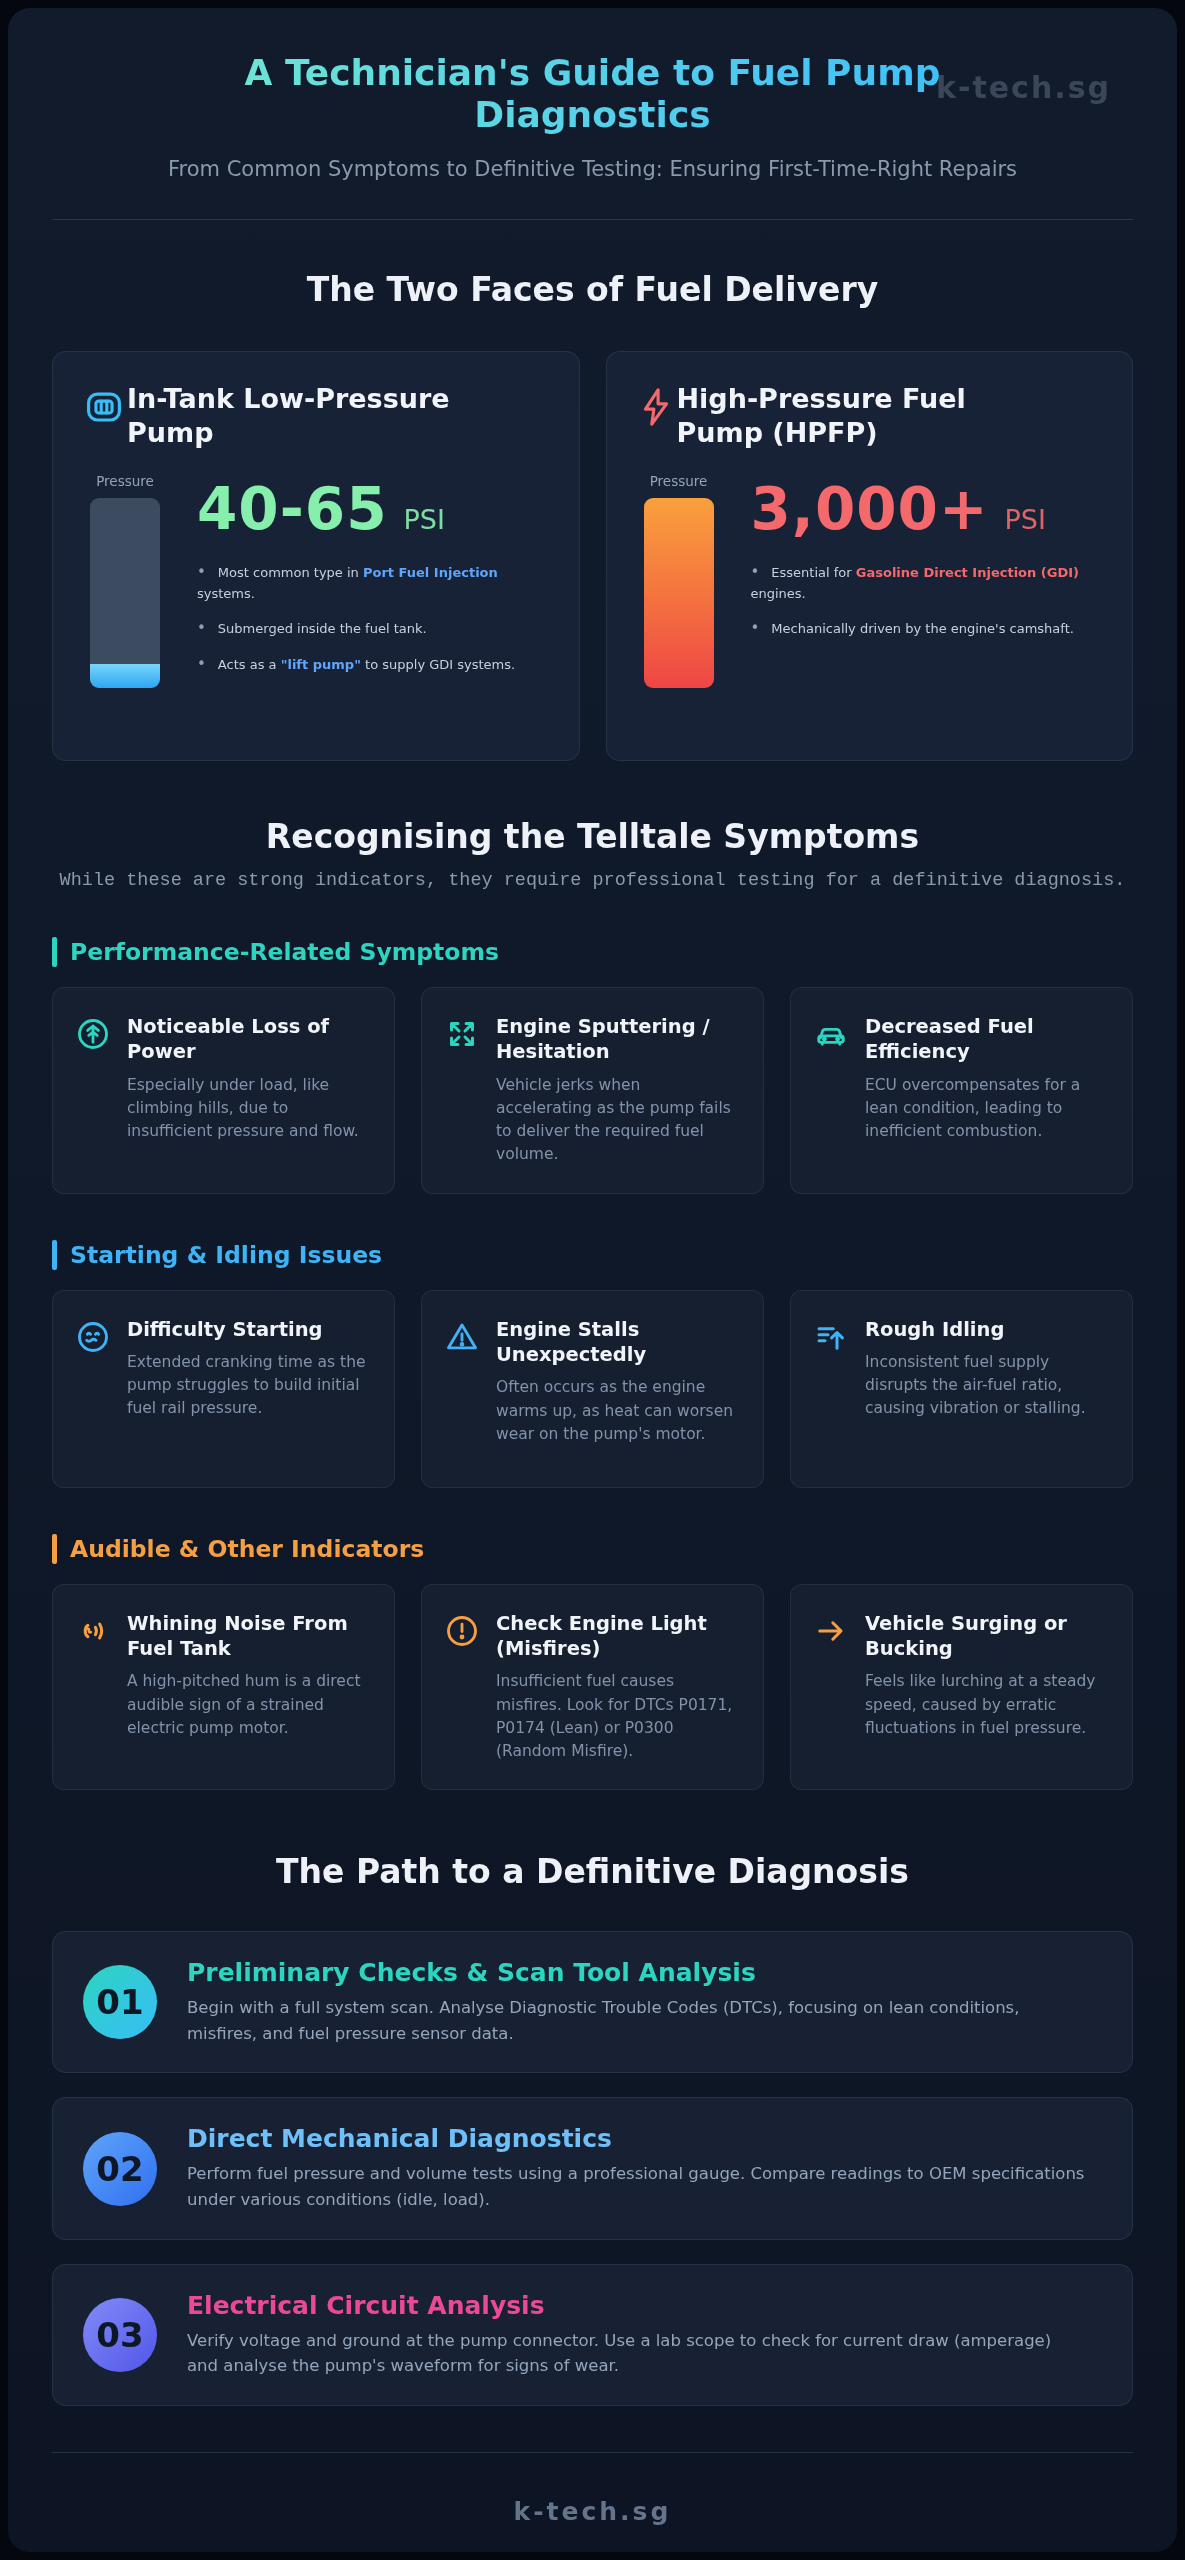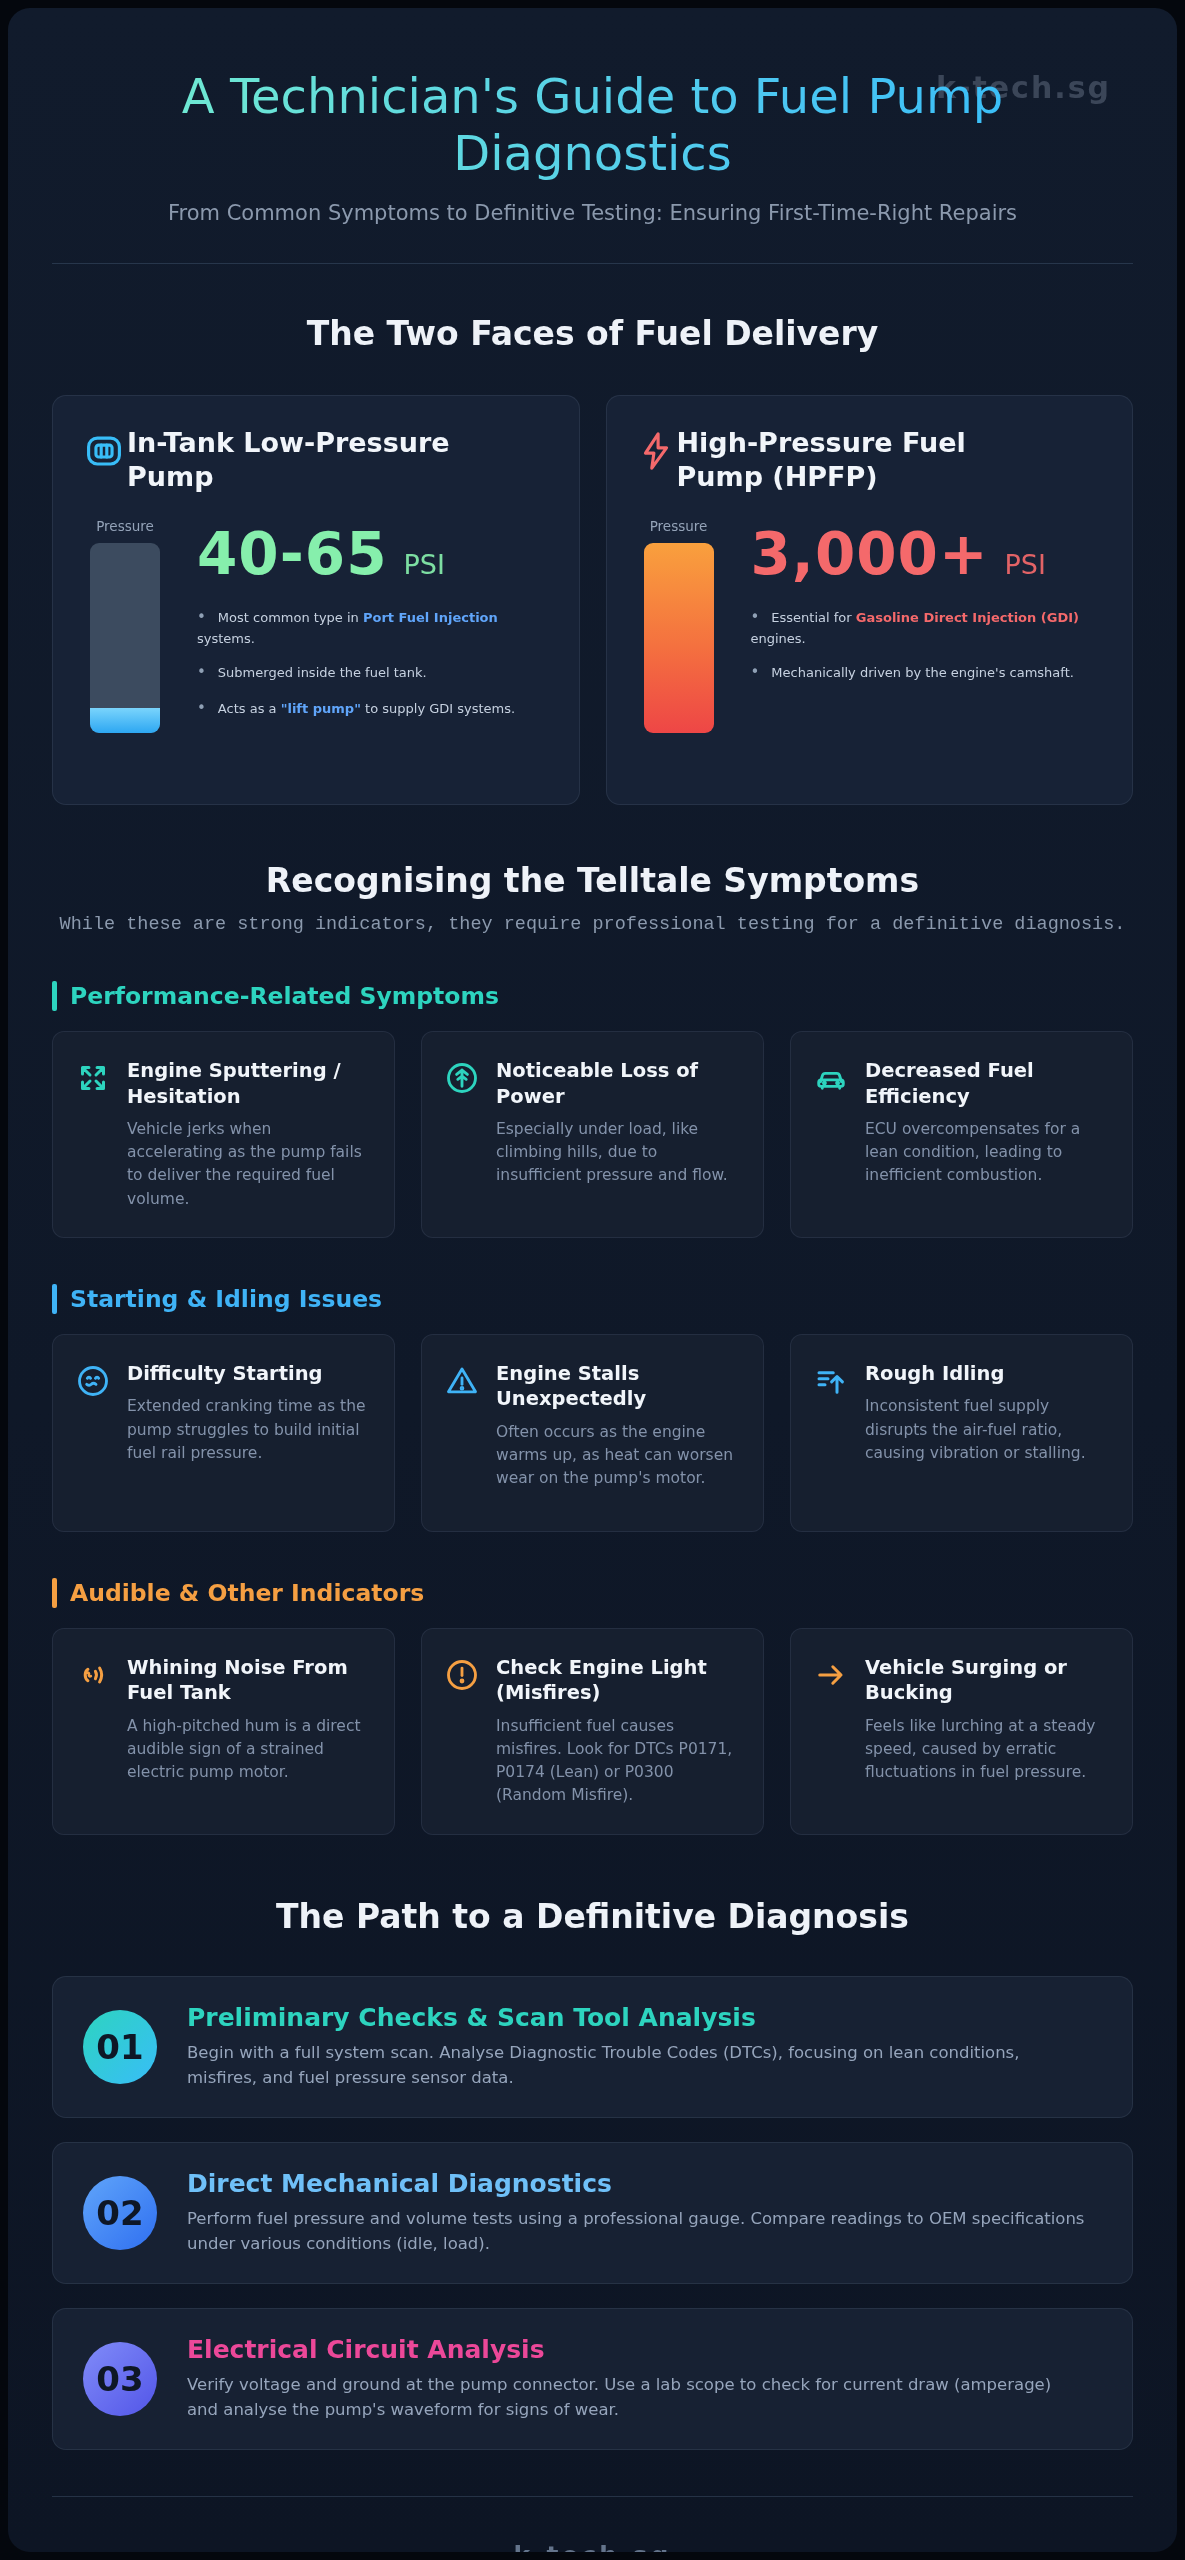--- a/index.html
+++ b/index.html
@@ -18,22 +18,22 @@
   .content { width: 1081px; margin: 0 auto; position: relative; }
 
   
   .watermark {
     position: absolute; top: 62px; right: 66px;
     font-size: 30px; font-weight: bold; letter-spacing: 2px;
     color: rgba(148,163,184,0.32); z-index: 1;
   }
   .hero { padding-top: 44px; text-align: center; position: relative; z-index: 2; }
   .hero h1 {
-    font-size: 48px; line-height: 1.18; font-weight: normal;
-    max-width: 880px; margin: 16px auto;
+    font-size: 36px; line-height: 1.18; font-weight: bold;
+    max-width: 880px; margin: 0 auto;
     background: linear-gradient(90deg, #6ee7d3 5%, #4cc7f2 70%, #38bdf8 100%);
     -webkit-background-clip: text; background-clip: text;
     -webkit-text-fill-color: transparent; color: #4cc7f2;
   }
   .hero .subtitle { margin-top: 20px; font-size: 21px; color: #8b99ad; }
   .divider { border: none; border-top: 1px solid rgba(94,118,148,0.30); margin-top: 38px; }
 
   .section-title { text-align: center; font-size: 33px; font-weight: bold; color: #eef2f8; }
   .section-sub { text-align: center; font-size: 18.5px; color: #8b99ad; margin-top: 14px; font-family: Liberation Mono, monospace; }
 
@@ -201,47 +201,47 @@
       <div class="section-sub">While these are strong indicators, they require professional testing for a definitive diagnosis.</div>
 
       <div class="g0">
         <div class="group-header">
           <span class="group-bar"></span>
           <span class="group-title">Performance-Related Symptoms</span>
         </div>
         <div class="sym-grid">
           <div class="sym-card">
             <span class="sym-icon">
+              <svg width="36" height="36" viewBox="0 0 24 24" fill="none" stroke="currentColor" stroke-width="1.9" stroke-linecap="round" stroke-linejoin="round">
+                <circle cx="12" cy="12" r="9"></circle>
+                <path d="M12 17.5V6.8M12 6.8 8.4 9.6M12 6.8l3.6 2.8M12 10.8l-2.8 2.1M12 10.8l2.8 2.1"></path>
+              </svg>
+            </span>
+            <div>
+              <div class="sym-title">Noticeable Loss of Power</div>
+              <div class="sym-body">Especially under load, like climbing hills, due to insufficient pressure and flow.</div>
+            </div>
+          </div>
+          <div class="sym-card">
+            <span class="sym-icon">
               <svg width="36" height="36" viewBox="0 0 24 24" fill="none" stroke="currentColor" stroke-width="2" stroke-linecap="round" stroke-linejoin="round">
                 <path d="M10 10 5.5 5.5M5 9.3V5h4.3"></path>
                 <path d="M14 10l4.5-4.5M14.7 5H19v4.3"></path>
                 <path d="M10 14l-4.5 4.5M5 14.7V19h4.3"></path>
                 <path d="M14 14l4.5 4.5M19 14.7V19h-4.3"></path>
               </svg>
             </span>
             <div>
               <div class="sym-title">Engine Sputtering / Hesitation</div>
               <div class="sym-body">Vehicle jerks when accelerating as the pump fails to deliver the required fuel volume.</div>
             </div>
           </div>
           <div class="sym-card">
             <span class="sym-icon">
               <svg width="36" height="36" viewBox="0 0 24 24" fill="none" stroke="currentColor" stroke-width="1.9" stroke-linecap="round" stroke-linejoin="round">
-                <circle cx="12" cy="12" r="9"></circle>
-                <path d="M12 17.5V6.8M12 6.8 8.4 9.6M12 6.8l3.6 2.8M12 10.8l-2.8 2.1M12 10.8l2.8 2.1"></path>
-              </svg>
-            </span>
-            <div>
-              <div class="sym-title">Noticeable Loss of Power</div>
-              <div class="sym-body">Especially under load, like climbing hills, due to insufficient pressure and flow.</div>
-            </div>
-          </div>
-          <div class="sym-card">
-            <span class="sym-icon">
-              <svg width="36" height="36" viewBox="0 0 24 24" fill="none" stroke="currentColor" stroke-width="1.9" stroke-linecap="round" stroke-linejoin="round">
                 <path d="M5 14.5l1.3-4.2A2 2 0 0 1 8.2 8.9h7.6a2 2 0 0 1 1.9 1.4l1.3 4.2"></path>
                 <rect x="3.8" y="13.2" width="16.4" height="4.4" rx="1.6"></rect>
                 <path d="M6.2 17.6v1.2M17.8 17.6v1.2"></path>
                 <circle cx="7.6" cy="15.4" r="0.7" fill="currentColor"></circle>
                 <circle cx="16.4" cy="15.4" r="0.7" fill="currentColor"></circle>
               </svg>
             </span>
             <div>
               <div class="sym-title">Decreased Fuel Efficiency</div>
               <div class="sym-body">ECU overcompensates for a lean condition, leading to inefficient combustion.</div>

